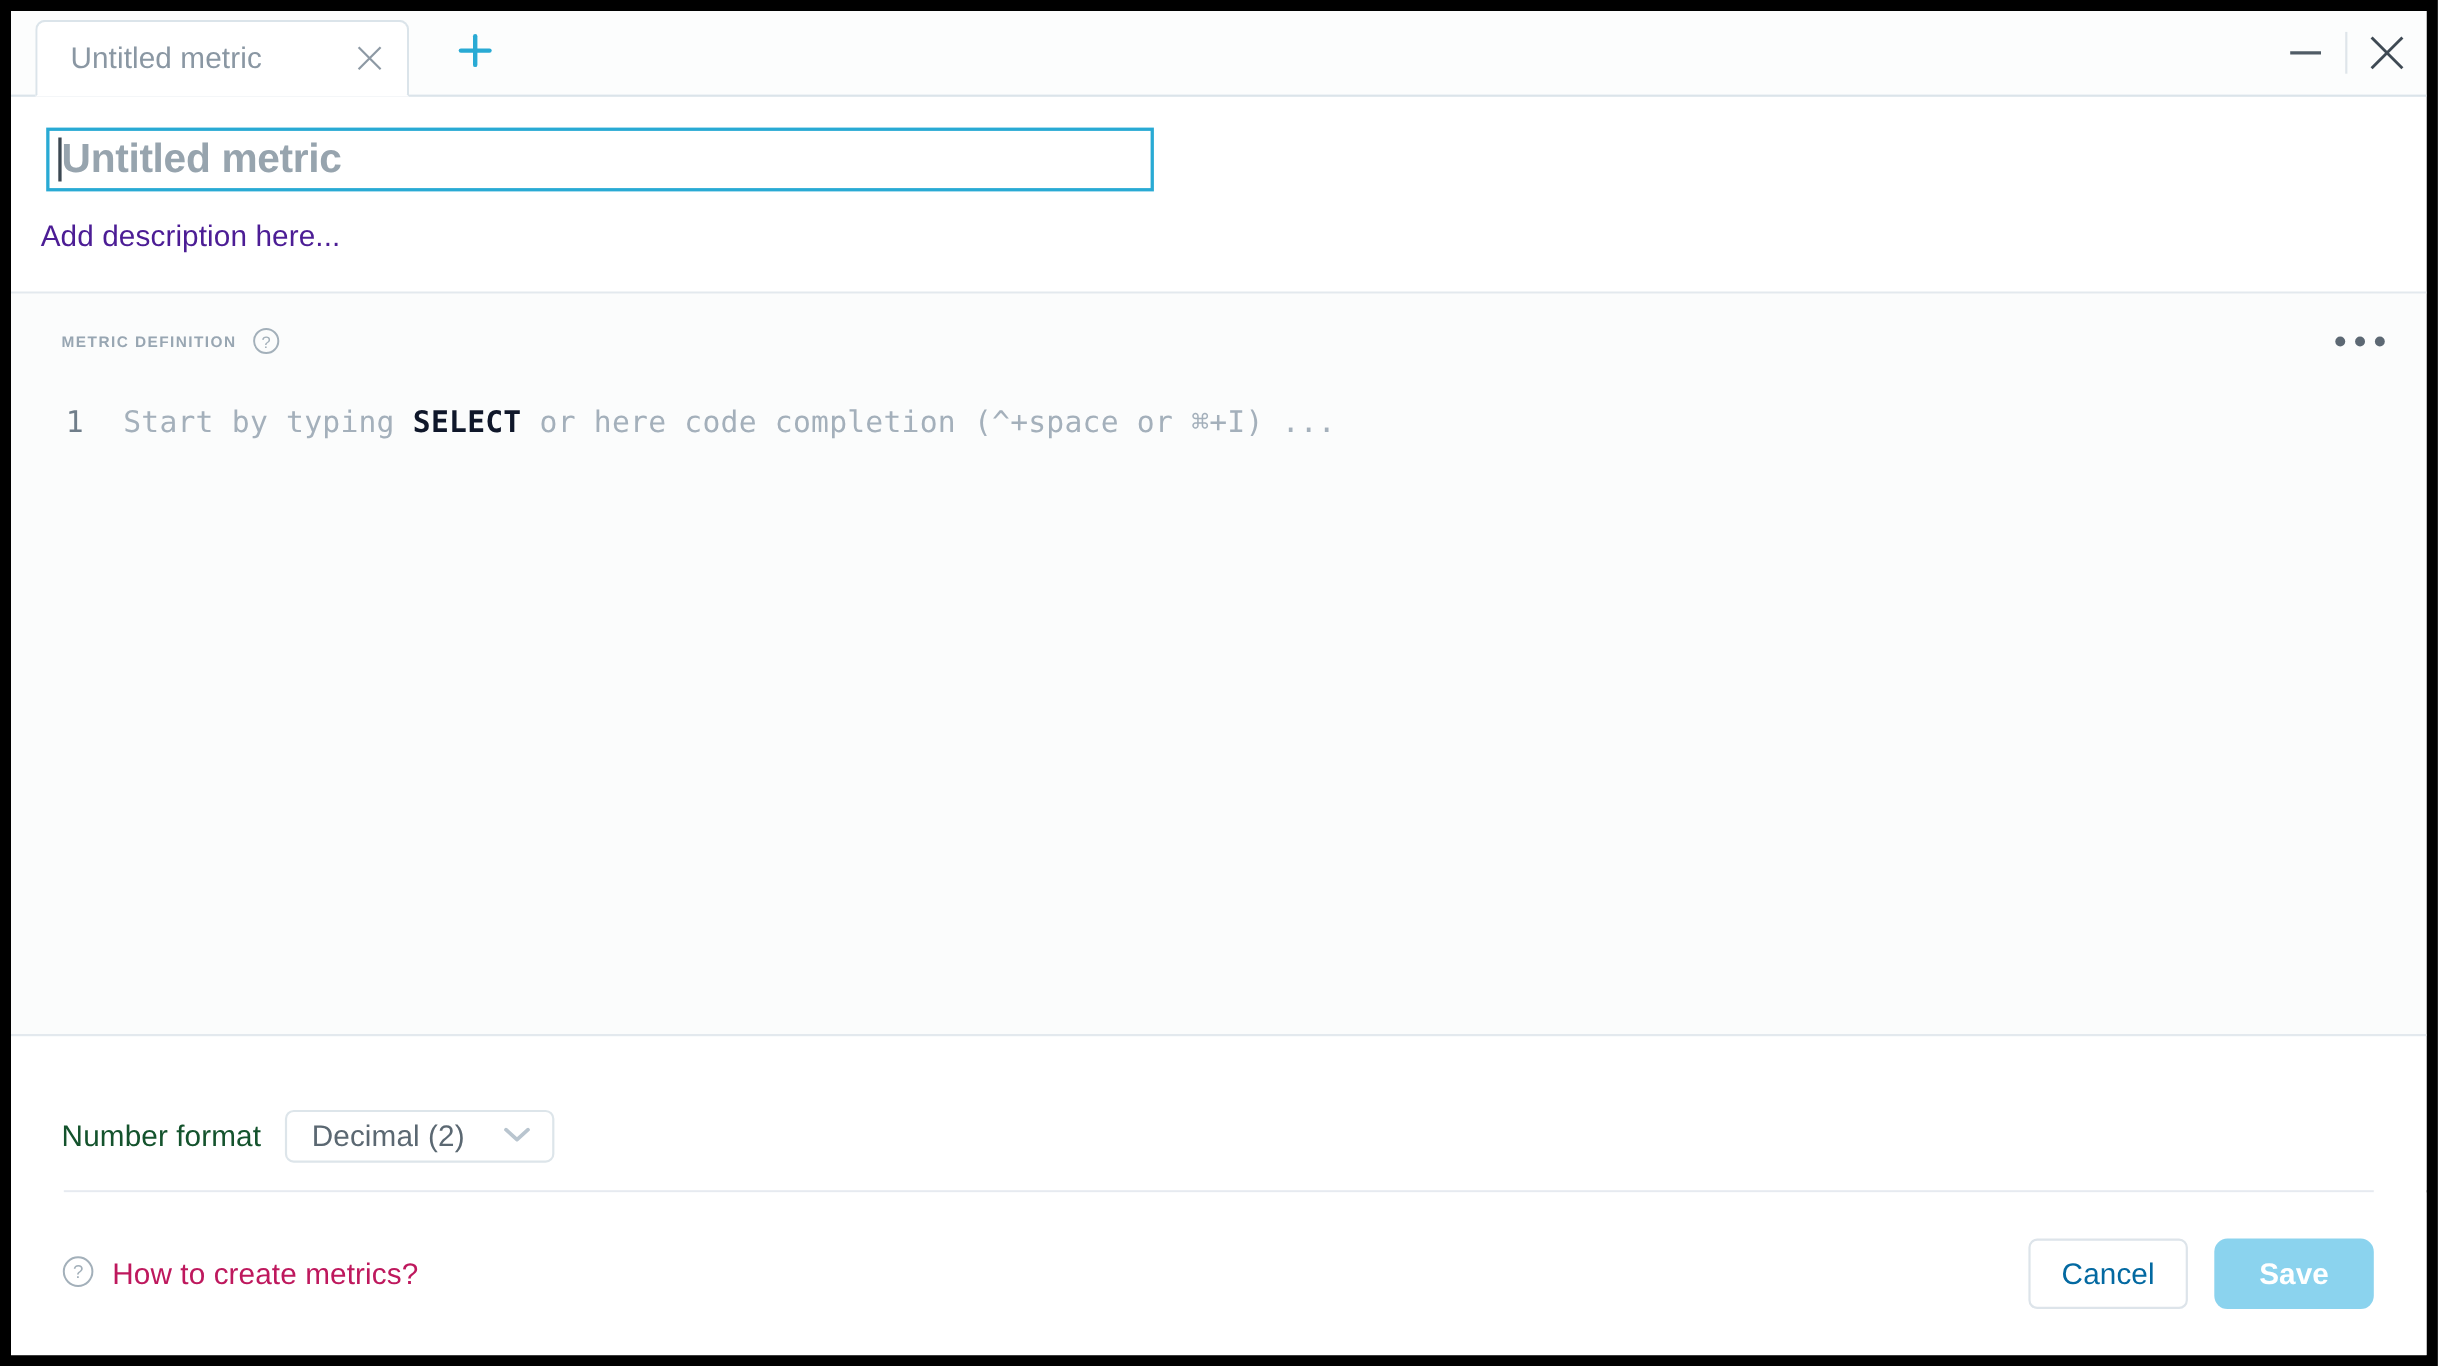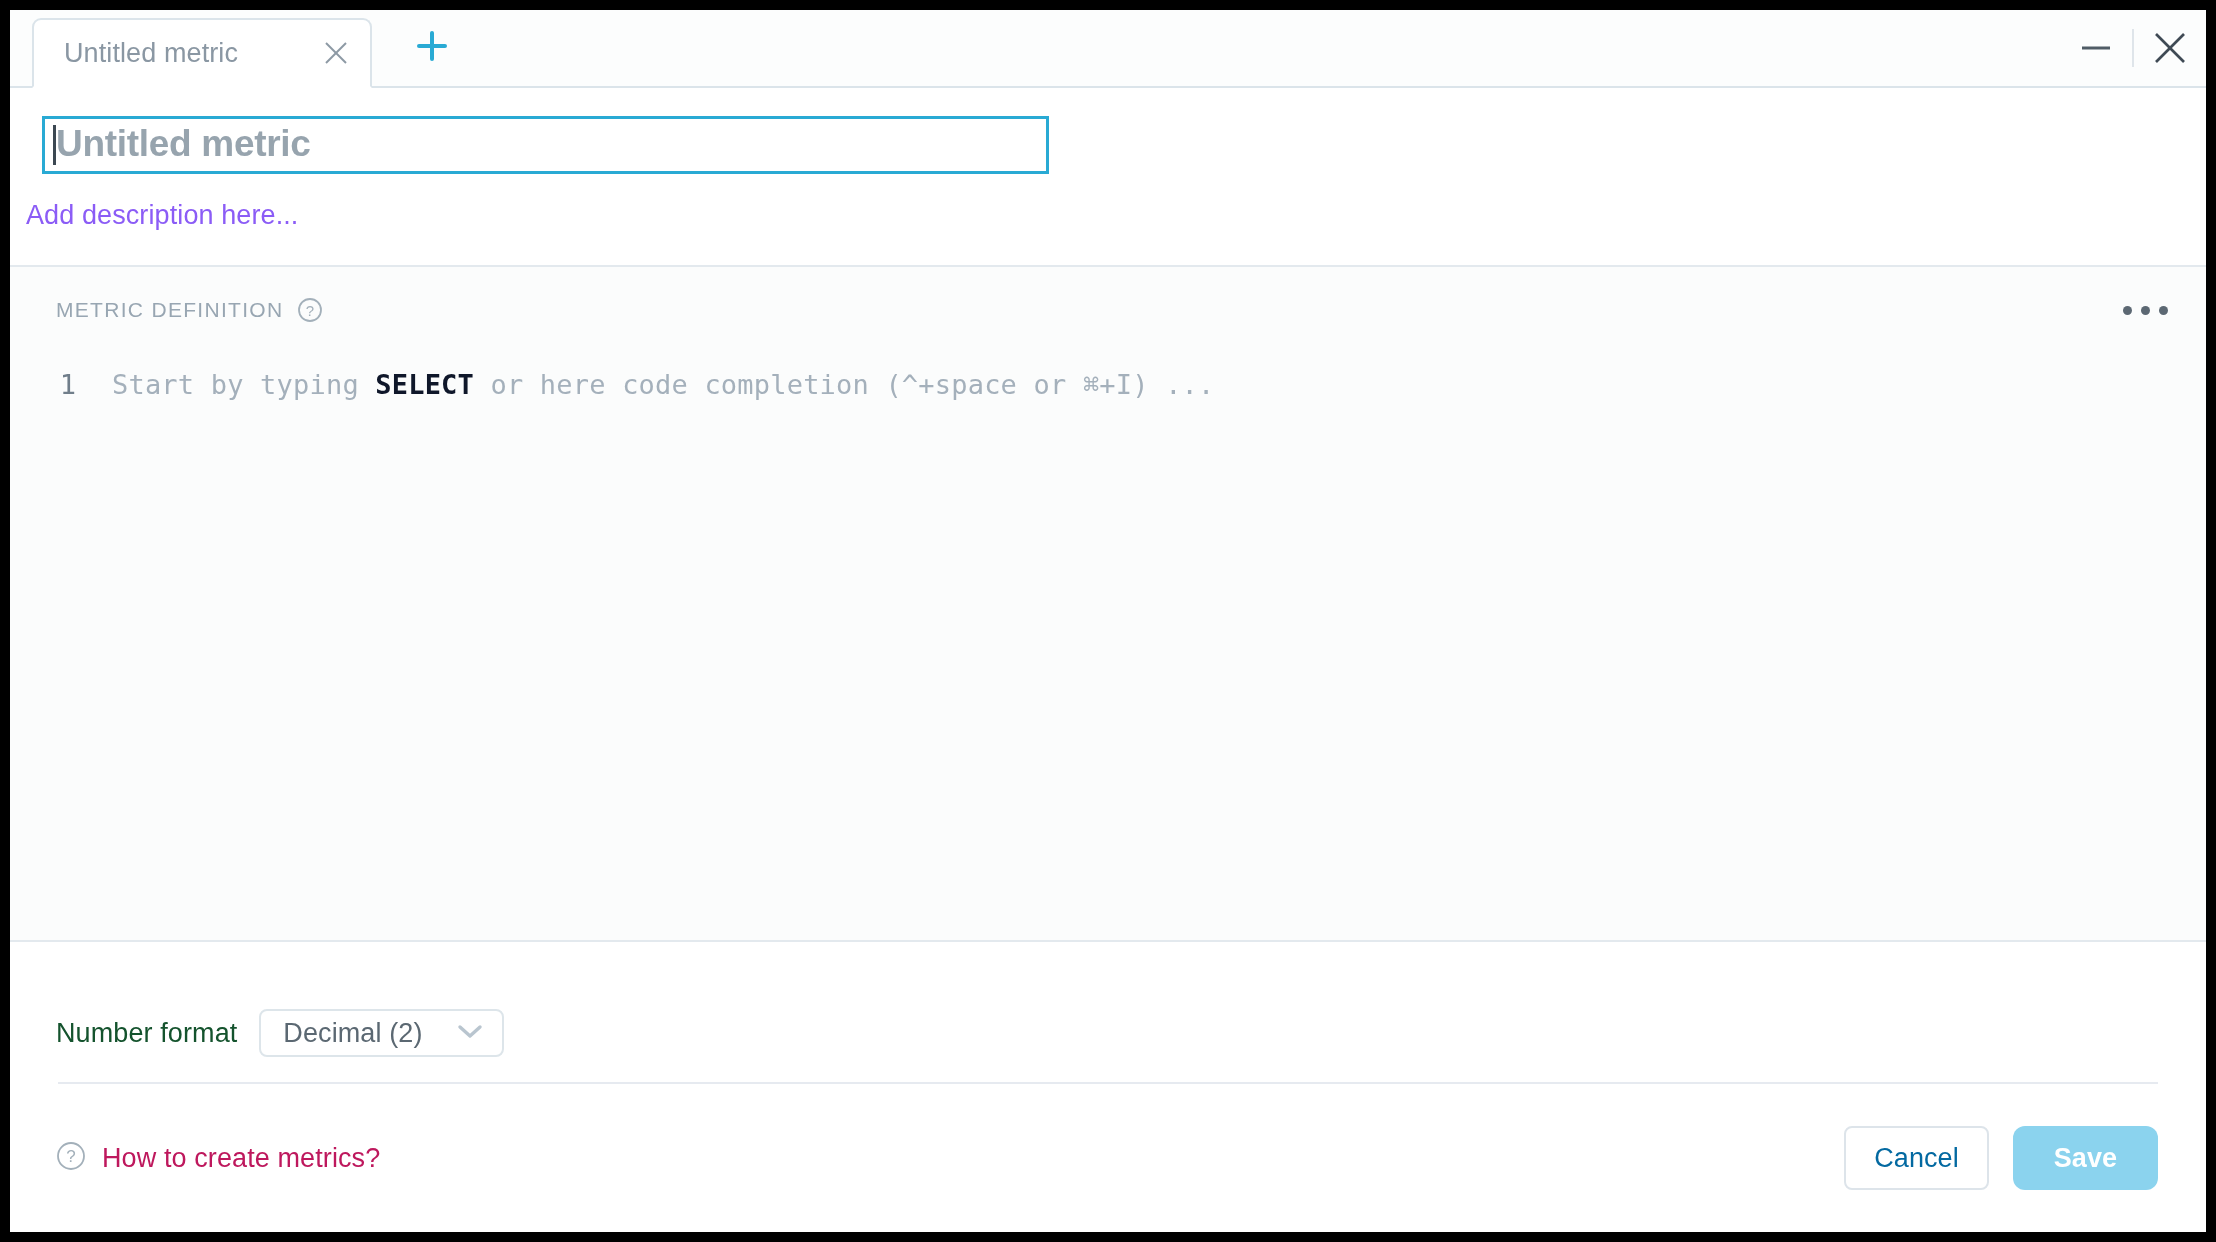--- a/index.html
+++ b/index.html
@@ -134,24 +134,24 @@
   .title-text {
     font-size: 37px;
     font-weight: 600;
     color: #97a4ae;
     letter-spacing: -0.3px;
     line-height: 1;
     padding-bottom: 3px;
   }
 
   .desc {
-    margin-left: 16px;
+    margin-left: 27px;
     margin-top: 26px;
     font-size: 27px;
-    color: #8b5cf6;
+    color: #4c1d95;
     letter-spacing: 0.1px;
     cursor: text;
     display: inline-block;
   }
 
   
   .editor-section {
     flex: 1 1 auto;
     background: #fbfcfc;
     border-bottom: 2px solid #e3e9ee;
@@ -164,22 +164,22 @@
   .editor-head {
     height: 66px;
     flex: 0 0 66px;
     display: flex;
     align-items: center;
     padding: 0 28px 0 46px;
     margin-top: 10px;
   }
 
   .editor-head-label {
-    font-size: 21px;
-    font-weight: 400;
+    font-size: 14px;
+    font-weight: 700;
     color: #98a6b2;
     letter-spacing: 1.3px;
   }
 
   .help-circle {
     margin-left: 14px;
     display: flex;
     align-items: center;
   }
 

